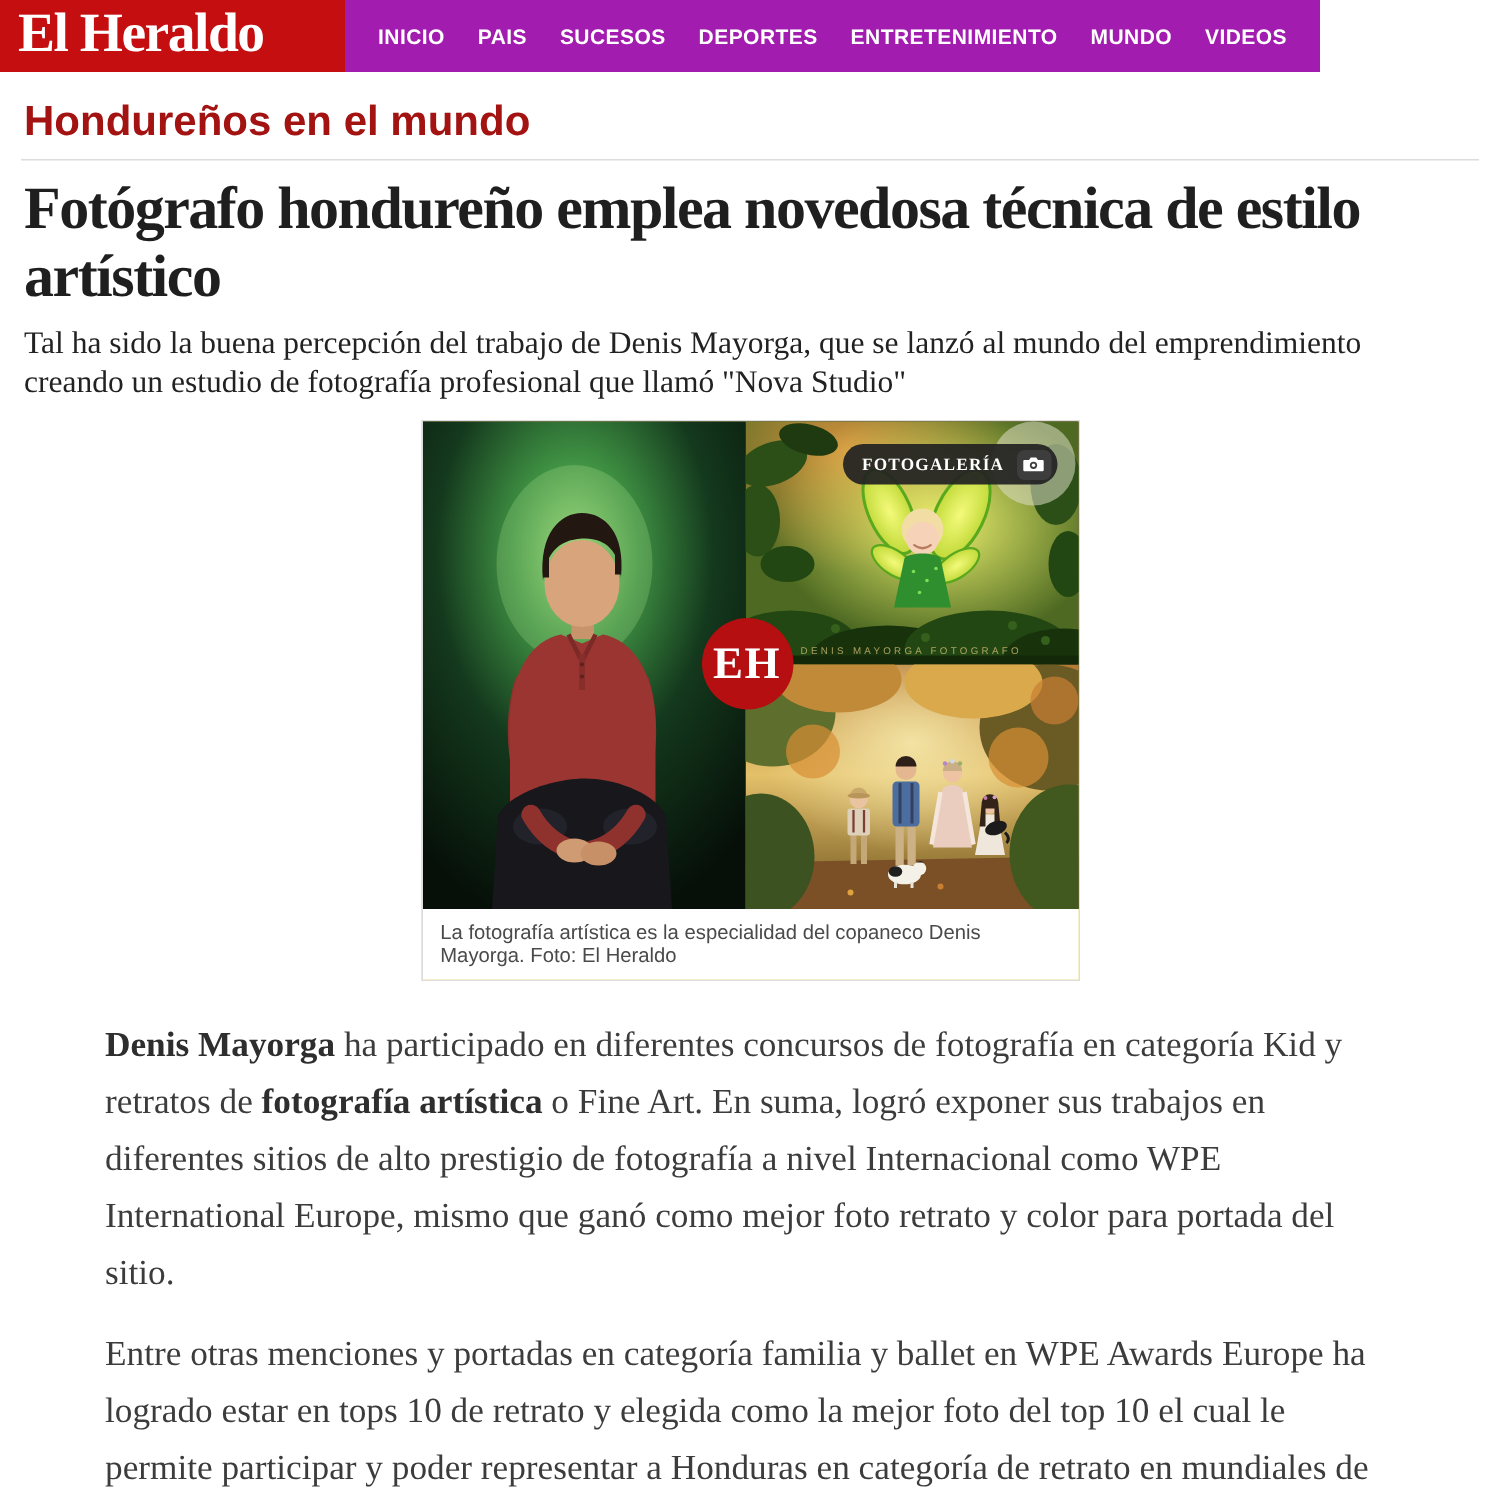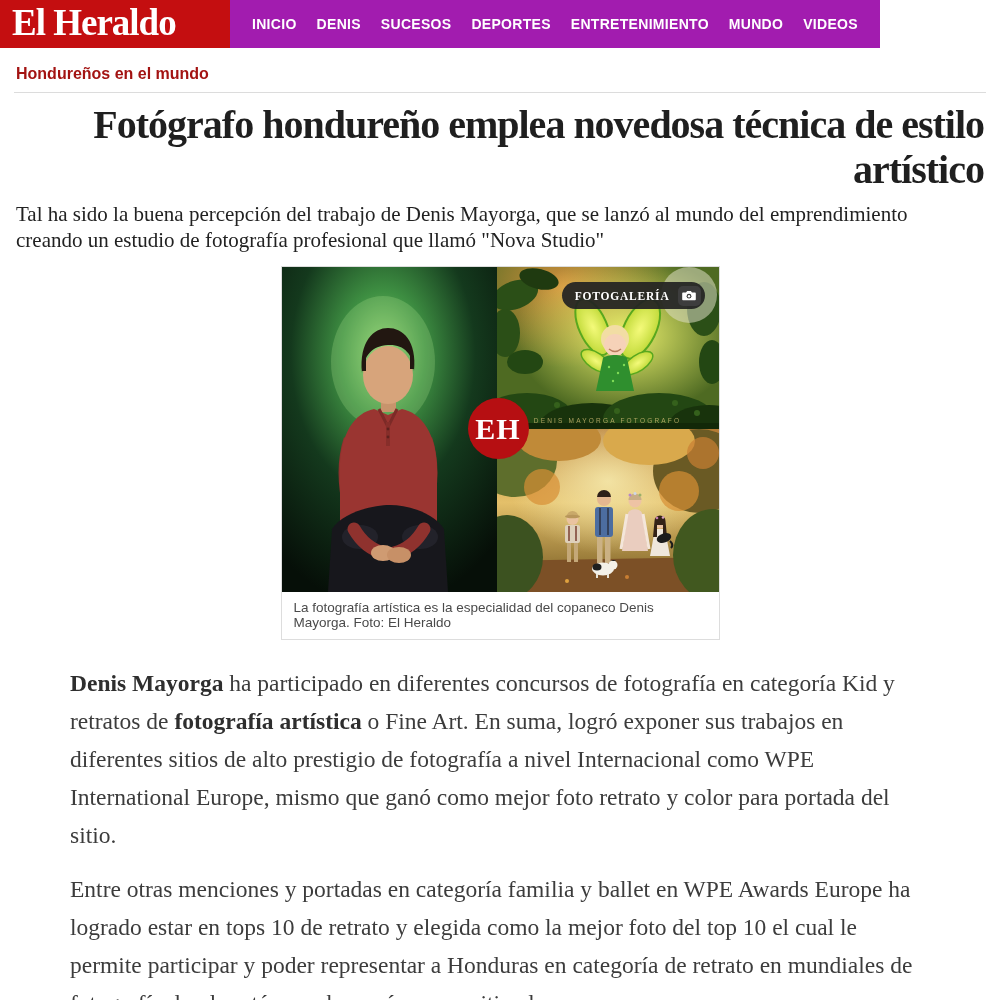--- a/index.html
+++ b/index.html
@@ -10,24 +10,24 @@
   .logo { width:230px; background:#c40e10; color:#fff; font-family:"Liberation Serif", serif;
           font-weight:700; font-size:37px; line-height:46px; padding-left:12px;
           letter-spacing:-1px; white-space:nowrap; cursor:pointer; }
   .nav { flex:1; background:#a21caf; display:flex; align-items:center;
          justify-content:space-between; padding:0 22px; }
   .nav a { color:#fff; text-decoration:none; font-weight:700; font-size:14px;
            letter-spacing:.3px; cursor:pointer; }
 
   
   .category { display:inline-block; margin:17px 16px 9px; color:#a31312; font-weight:700;
-              font-size:16px; text-decoration:none; cursor:pointer; }
+              font-size:28px; text-decoration:none; cursor:pointer; }
   .divider { border:none; border-top:1px solid #dcdcdc; margin:0 14px; }
   h1.headline { margin:9px 16px 0; font-family:"Liberation Serif", serif; font-weight:700;
-                font-size:40px; line-height:1.13; color:#1f1f1f; letter-spacing:-1px;text-align:right; }
+                font-size:40px; line-height:1.13; color:#1f1f1f; letter-spacing:-1px; }
   p.lede { margin:9px 16px 0; font-family:"Liberation Serif", serif; font-size:21px;
            line-height:26px; color:#222; max-width:945px; }
 
   
   figure.article-figure { width:439px; margin:13px auto 0; border:1px solid #ddd; background:#fde047; }
   .collage { position:relative; width:437px; height:325px; background:#0a130c;
              display:flex; cursor:pointer; }
   .col-left { width:215px; height:325px; }
   .col-right { width:222px; height:325px; display:flex; flex-direction:column; }
   .col-right .top { height:162px; } .col-right .bottom { height:163px; }
@@ -57,21 +57,21 @@
   .article-body p + p { margin-top:16px; }
   .article-body b { color:#2e2e2e; }
 </style>
 </head>
 <body>
 
 <header class="topbar">
   <div class="logo">El Heraldo</div>
   <nav class="nav">
     <a>INICIO</a>
-    <a>DENIS</a>
+    <a>PAIS</a>
     <a>SUCESOS</a>
     <a>DEPORTES</a>
     <a>ENTRETENIMIENTO</a>
     <a>MUNDO</a>
     <a>VIDEOS</a>
   </nav>
 </header>
 
 <main>
   <a class="category">Hondureños en el mundo</a>

